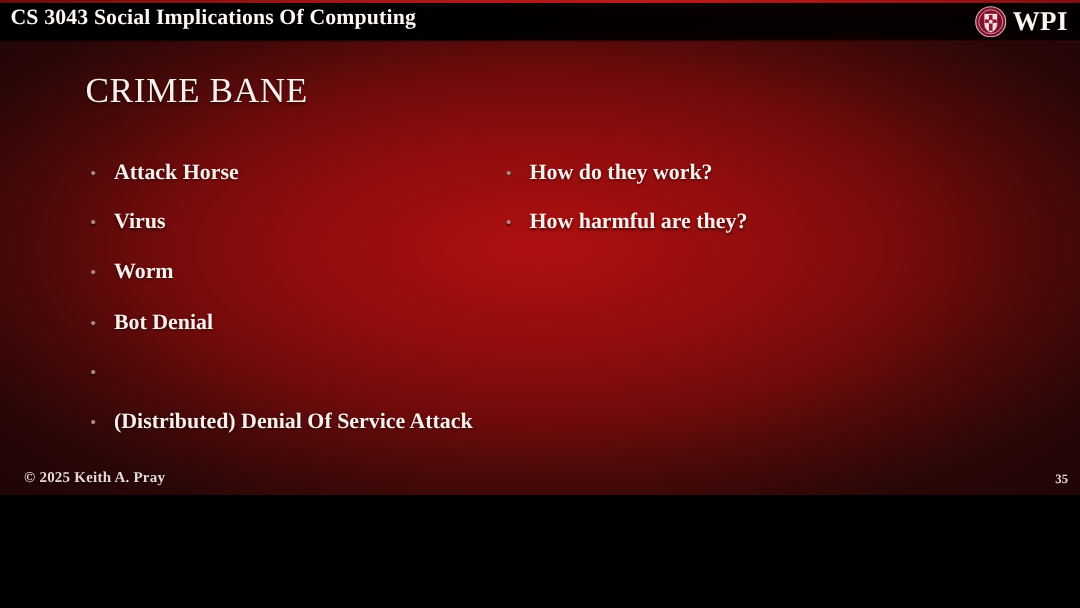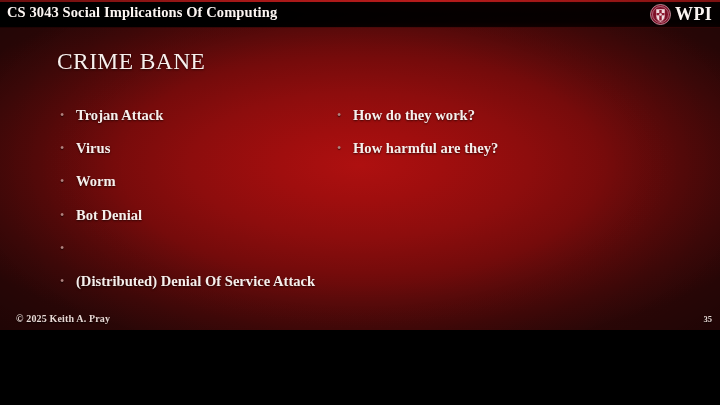--- a/index.html
+++ b/index.html
@@ -169,21 +169,21 @@
     </div>
   </div>
 
   <div class="slide-title layer">CRIME BANE</div>
 
   <div class="columns layer">
 
     <div class="col col-left">
       <div class="bullet-item">
         <span class="bullet-dot">•</span>
-        <span class="bullet-text">Trojan Attack</span>
+        <span class="bullet-text">Attack Horse</span>
       </div>
       <div class="bullet-item">
         <span class="bullet-dot">•</span>
         <span class="bullet-text">Virus</span>
       </div>
       <div class="bullet-item">
         <span class="bullet-dot">•</span>
         <span class="bullet-text">Worm</span>
       </div>
       <div class="bullet-item">

